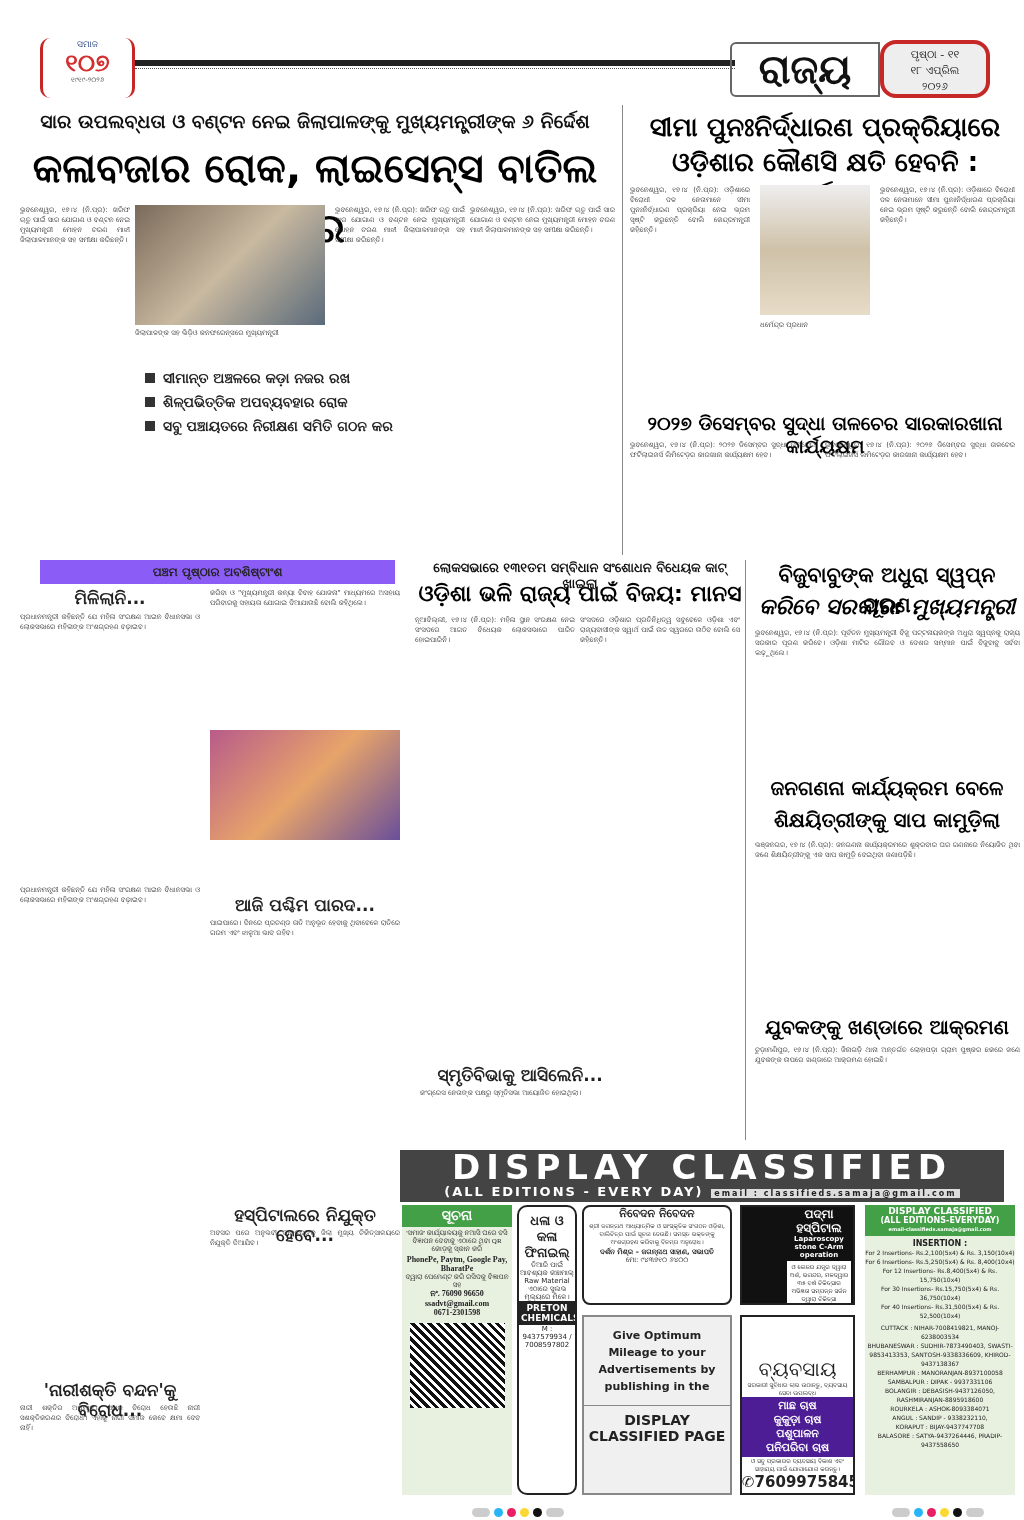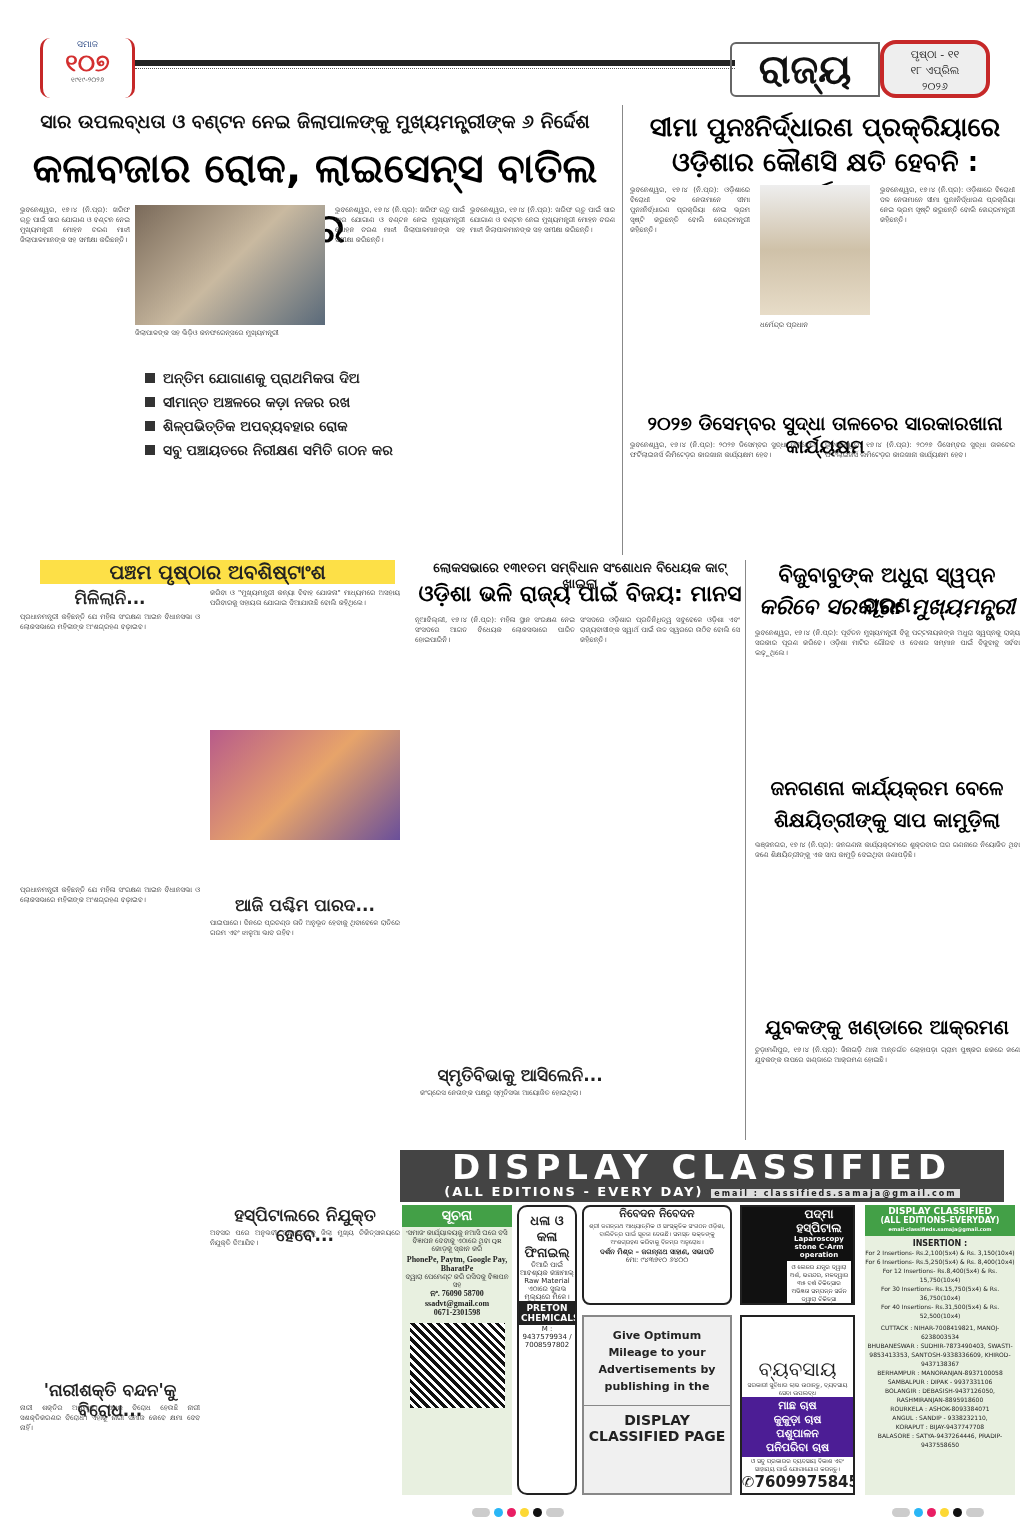--- a/index.html
+++ b/index.html
@@ -15,21 +15,21 @@
   .section-tab { left: 730px; top: 42px; width: 150px; height: 55px; border: 2px solid #666; border-radius: 6px 0 0 6px; font-size: 40px; font-weight: bold; text-align: center; line-height: 50px; color: #111; }
   .page-badge { left: 880px; top: 40px; width: 110px; height: 58px; background: #eee; border: 4px solid #c62828; border-radius: 16px; text-align: center; font-size: 11px; line-height: 16px; padding-top: 3px; }
   
   .kicker { font-weight: bold; color: #111; text-align: center; }
   .headline { font-weight: bold; color: #000; text-align: center; }
   .body-text { font-size: 7px; line-height: 10px; color: #333; text-align: justify; overflow: hidden; }
   .col-rule { width: 1px; background: #888; }
   .photo { background: linear-gradient(135deg, #7a6a5a, #c9b9a0, #5a6a7a); }
   .bullets { font-size: 14px; font-weight: bold; line-height: 24px; }
   .bullets .sq { display: inline-block; width: 10px; height: 10px; background: #333; margin-right: 8px; }
-  .gray-bar { background: #fde047; text-align: center; font-weight: bold; font-size: 20px; line-height: 24px; }
+  .gray-bar { background: #8b5cf6; text-align: center; font-weight: bold; font-size: 12px; line-height: 24px; }
   .sub-head { font-weight: bold; font-size: 17px; text-align: center; }
   .classified-banner { left: 400px; top: 1150px; width: 604px; height: 52px; background: #444; color: #fff; text-align: center; }
   .classified-banner .t1 { font-family: "DejaVu Sans", sans-serif; font-size: 34px; font-weight: bold; letter-spacing: 6px; line-height: 34px; }
   .classified-banner .t2 { font-size: 13px; font-weight: bold; letter-spacing: 2px; }
   .classified-banner .email { background: #ddd; color: #222; font-size: 8px; padding: 0 3px; margin-left: 8px; }
   .ad { position: absolute; border: 2px solid #222; font-size: 8px; text-align: center; overflow: hidden; }
   .green-head { background: #43a047; color: #fff; font-weight: bold; text-align: center; }
   .qr { background: repeating-linear-gradient(45deg,#111 0 3px,#fff 3px 6px), repeating-linear-gradient(-45deg,#111 0 3px,transparent 3px 6px); }
   .dots span { display: inline-block; width: 9px; height: 9px; border-radius: 50%; margin: 0 2px; }
 </style>
@@ -49,21 +49,20 @@
   <div>୧୮ ଏପ୍ରିଲ</div>
   <div>୨୦୨୬</div>
 </div>
 
 <div class="abs kicker" style="left:10px;top:110px;width:610px;font-size:19px;">ସାର ଉପଲବ୍ଧତା ଓ ବଣ୍ଟନ ନେଇ ଜିଲାପାଳଙ୍କୁ ମୁଖ୍ୟମନ୍ତ୍ରୀଙ୍କ ୬ ନିର୍ଦ୍ଦେଶ</div>
 <div class="abs headline" style="left:10px;top:138px;width:610px;font-size:40px;line-height:60px;">କଳାବଜାର ରୋକ, ଲାଇସେନ୍ସ ବାତିଲ କର</div>
 <div class="abs body-text" style="left:20px;top:205px;width:110px;height:350px;">ଭୁବନେଶ୍ୱର, ୧୭।୪ (ନି.ପ୍ର): ଖରିଫ ଋତୁ ପାଇଁ ସାର ଯୋଗାଣ ଓ ବଣ୍ଟନ ନେଇ ମୁଖ୍ୟମନ୍ତ୍ରୀ ମୋହନ ଚରଣ ମାଝୀ ଜିଲାପାଳମାନଙ୍କ ସହ ସମୀକ୍ଷା କରିଛନ୍ତି।</div>
 <div class="abs photo" style="left:135px;top:205px;width:190px;height:120px;"></div>
 <div class="abs body-text" style="left:135px;top:328px;width:190px;height:30px;">ଜିଲାପାଳଙ୍କ ସହ ଭିଡ଼ିଓ କନଫରେନ୍ସରେ ମୁଖ୍ୟମନ୍ତ୍ରୀ</div>
 <div class="abs bullets" style="left:145px;top:366px;width:300px;">
-  <div><span class="sq"></span><span>ଅନ୍ତିମ ଯୋଗାଣକୁ ପ୍ରାଥମିକତା ଦିଅ</span></div>
   <div><span class="sq"></span><span>ସୀମାନ୍ତ ଅଞ୍ଚଳରେ କଡ଼ା ନଜର ରଖ</span></div>
   <div><span class="sq"></span><span>ଶିଳ୍ପଭିତ୍ତିକ ଅପବ୍ୟବହାର ରୋକ</span></div>
   <div><span class="sq"></span><span>ସବୁ ପଞ୍ଚାୟତରେ ନିରୀକ୍ଷଣ ସମିତି ଗଠନ କର</span></div>
 </div>
 <div class="abs body-text" style="left:335px;top:205px;width:130px;height:350px;">ଭୁବନେଶ୍ୱର, ୧୭।୪ (ନି.ପ୍ର): ଖରିଫ ଋତୁ ପାଇଁ ସାର ଯୋଗାଣ ଓ ବଣ୍ଟନ ନେଇ ମୁଖ୍ୟମନ୍ତ୍ରୀ ମୋହନ ଚରଣ ମାଝୀ ଜିଲାପାଳମାନଙ୍କ ସହ ସମୀକ୍ଷା କରିଛନ୍ତି।</div>
 <div class="abs body-text" style="left:470px;top:205px;width:145px;height:350px;">ଭୁବନେଶ୍ୱର, ୧୭।୪ (ନି.ପ୍ର): ଖରିଫ ଋତୁ ପାଇଁ ସାର ଯୋଗାଣ ଓ ବଣ୍ଟନ ନେଇ ମୁଖ୍ୟମନ୍ତ୍ରୀ ମୋହନ ଚରଣ ମାଝୀ ଜିଲାପାଳମାନଙ୍କ ସହ ସମୀକ୍ଷା କରିଛନ୍ତି।</div>
 <div class="abs col-rule" style="left:622px;top:105px;height:450px;"></div>
 
 <div class="abs headline" style="left:630px;top:110px;width:390px;font-size:26px;line-height:34px;">ସୀମା ପୁନଃନିର୍ଦ୍ଧାରଣ ପ୍ରକ୍ରିୟାରେ</div>
 <div class="abs headline" style="left:630px;top:145px;width:390px;font-size:26px;line-height:34px;">ଓଡ଼ିଶାର କୌଣସି କ୍ଷତି ହେବନି : ଧର୍ମେନ୍ଦ୍ର</div>
@@ -111,21 +110,21 @@
 <div class="abs classified-banner">
   <div class="t1">DISPLAY CLASSIFIED</div>
   <div class="t2"><span>(ALL EDITIONS - EVERY DAY)</span><span class="email">email : classifieds.samaja@gmail.com</span></div>
 </div>
 
 <div class="ad" style="left:402px;top:1205px;width:110px;height:290px;border:none;background:#e8f0e0;font-family:Liberation Serif, serif;">
   <div class="green-head" style="font-size:14px;line-height:22px;">ସୂଚନା</div>
   <div style="font-size:7px;padding:2px;">'ସମାଜ' କାର୍ଯ୍ୟାଳୟକୁ ନଆସି ଘରେ ବସି ବିଜ୍ଞାପନ ଦେବାକୁ ଏଠାରେ ଥିବା QR କୋଡ଼କୁ ସ୍କାନ କରି</div>
   <div style="font-size:8px;font-weight:bold;">PhonePe, Paytm, Google Pay, BharatPe</div>
   <div style="font-size:7px;">ଦ୍ୱାରା ପେମେଣ୍ଟ କରି ରସିଦକୁ ବିଜ୍ଞାପନ ସହ</div>
-  <div style="font-size:8px;font-weight:bold;">ନଂ. 76090 58700</div>
+  <div style="font-size:8px;font-weight:bold;">ନଂ. 76090 96650</div>
   <div style="font-size:8px;font-weight:bold;">ssadvt@gmail.com</div>
   <div style="font-size:8px;font-weight:bold;">0671-2301598</div>
   <div class="qr" style="margin:6px auto;width:95px;height:85px;"></div>
 </div>
 
 <div class="ad" style="left:517px;top:1205px;width:60px;height:290px;border-radius:10px;">
   <div style="font-size:13px;font-weight:bold;margin-top:6px;">ଧଳା ଓ କଳା ଫିନାଇଲ୍</div>
   <div style="font-size:7px;">ତିଆରି ପାଇଁ ଆବଶ୍ୟକ କଞ୍ଚାମାଲ୍ Raw Material ଏଠାରେ ସୁଲଭ ମୂଲ୍ୟରେ ମିଳେ।</div>
   <div style="background:#222;color:#fff;font-weight:bold;font-size:9px;padding:2px;">PRETON CHEMICALS</div>
   <div style="font-size:7px;">M : 9437579934 / 7008597802</div>

